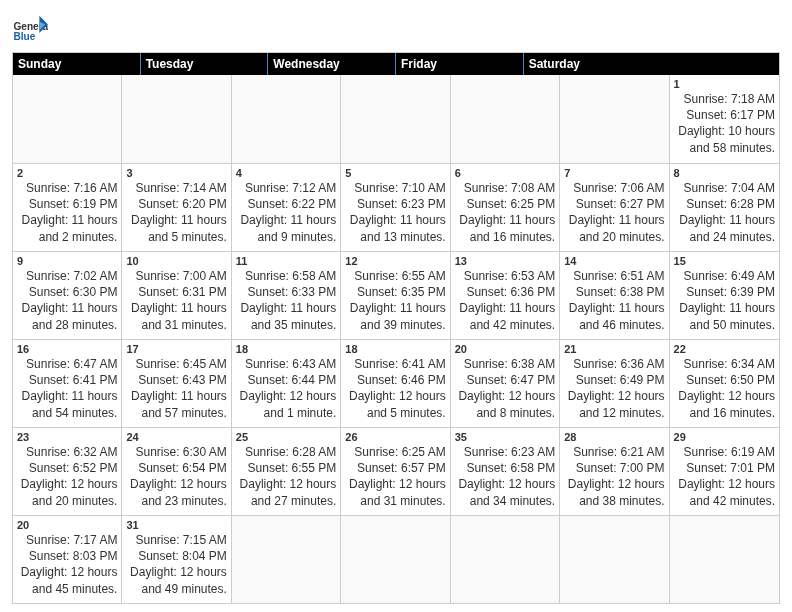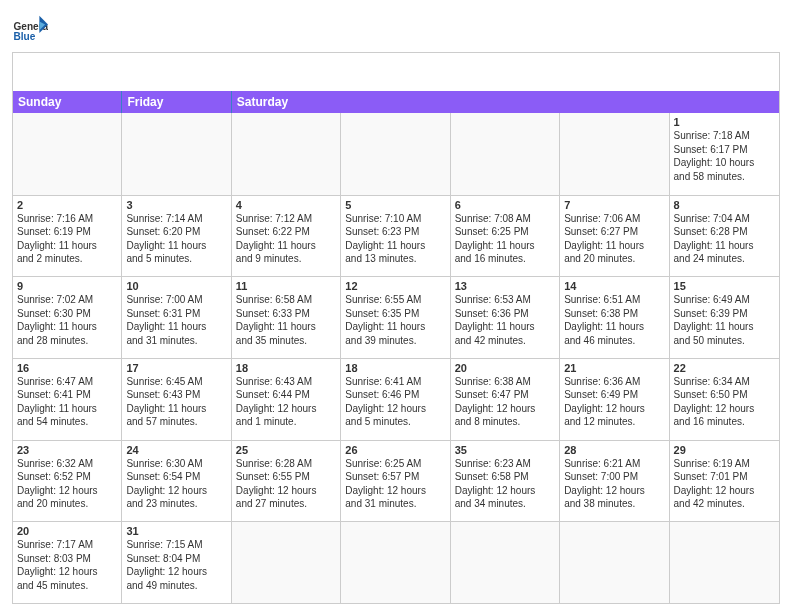--- a/index.html
+++ b/index.html
@@ -46,23 +46,22 @@
       color: #555;
     }
     .calendar {
       flex: 1;
       display: flex;
       flex-direction: column;
       border: 1px solid #ccc;
     }
     .cal-header {
       display: grid;
-      grid-template-columns: repeat(7, 1fr);
-      background: #8b5cf6;
-      margin-top: 38px;
+      grid-template-columns: repeat(6, 1fr);
+      background: #000000;
     }
     .cal-header-cell {
       color: #fff;
       font-size: 12px;
       font-weight: bold;
       padding: 4px 5px;
       text-align: left;
       border-right: 1px solid #3a7fc8;
     }
     .cal-header-cell:last-child { border-right: none; }
@@ -89,23 +88,24 @@
     .cal-cell:last-child { border-right: none; }
     .cal-cell.empty { background: #f9f9f9; }
     .day-num {
       font-size: 11px;
       font-weight: bold;
       color: #333;
       display: block;
       margin-bottom: 1px;
     }
     .day-info {
-      font-size: 10px;
+      font-size: 12px;
       color: #333;
       line-height: 1.35;
+      text-align: right;
     }
   </style>
 </head>
 <body>
 
 <div class="page">
   <div class="header">
     <div class="logo">
       <svg class="logo-icon" viewBox="0 0 50 50">
         <text x="2" y="28" font-size="14" font-weight="bold" fill="#333" font-family="Arial">General</text>
@@ -116,20 +116,22 @@
     </div>
     <div class="title-block">
       <div class="main-title"></div>
       <div class="subtitle"></div>
     </div>
   </div>
 
   <div class="calendar">
     <div class="cal-header">
     <div class="cal-header-cell">Sunday</div>
+        <div class="cal-header-cell">Tuesday</div>
+        <div class="cal-header-cell">Wednesday</div>
         <div class="cal-header-cell">Friday</div>
         <div class="cal-header-cell">Saturday</div>
       </div>
     <div class="cal-body">
     <div class="cal-row">
           <div class="cal-cell empty"></div>
           <div class="cal-cell empty"></div>
           <div class="cal-cell empty"></div>
           <div class="cal-cell empty"></div>
           <div class="cal-cell empty"></div>

